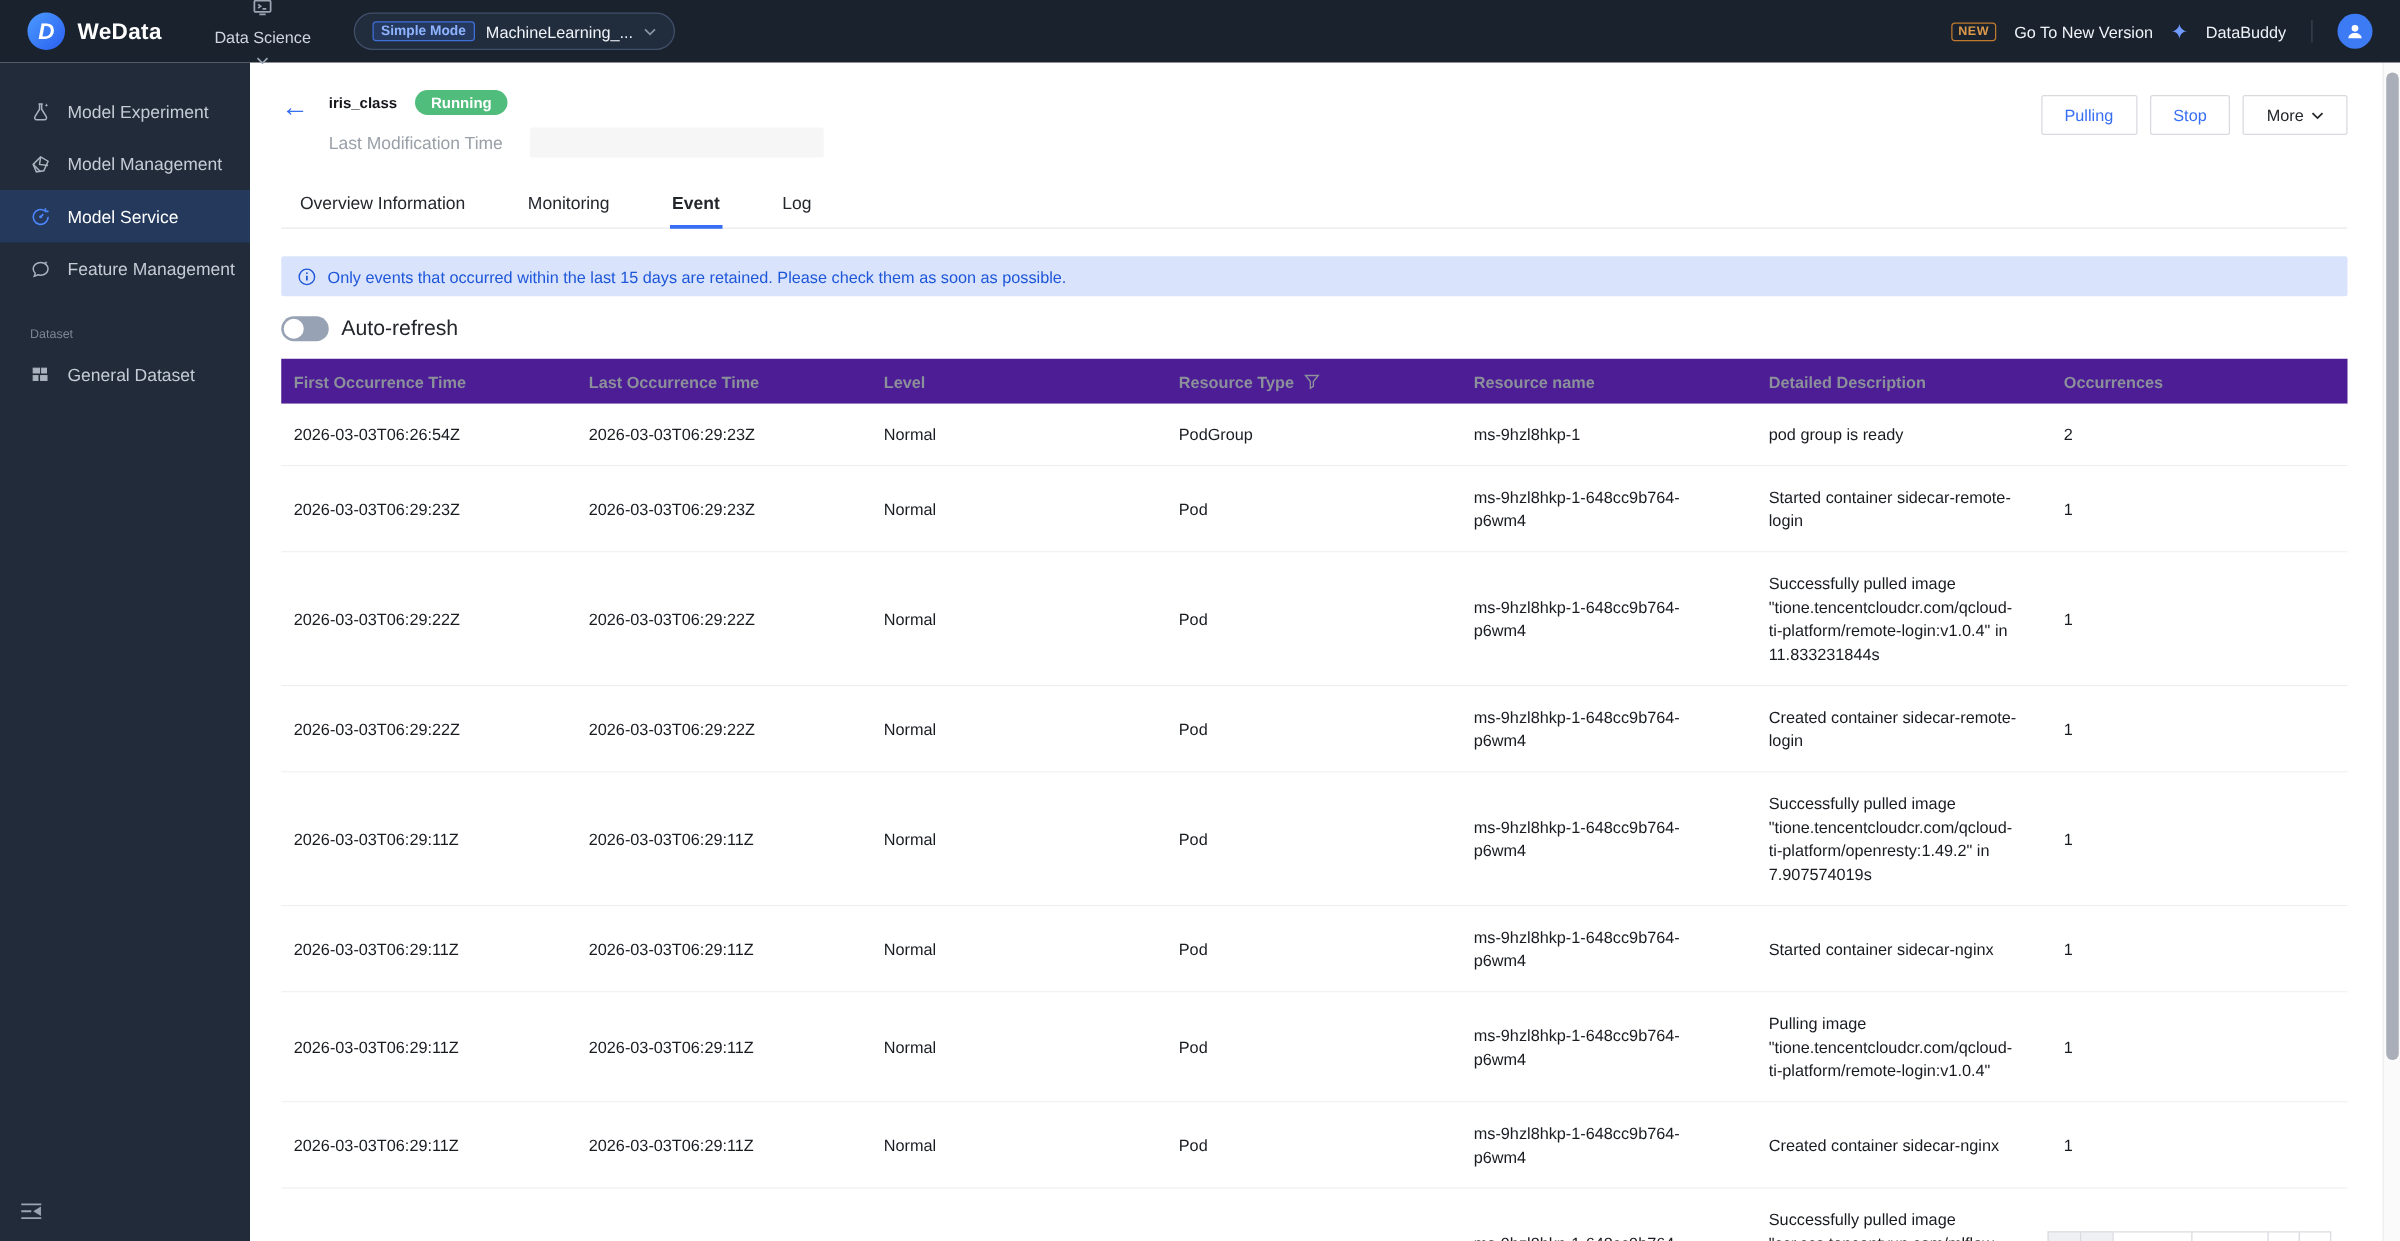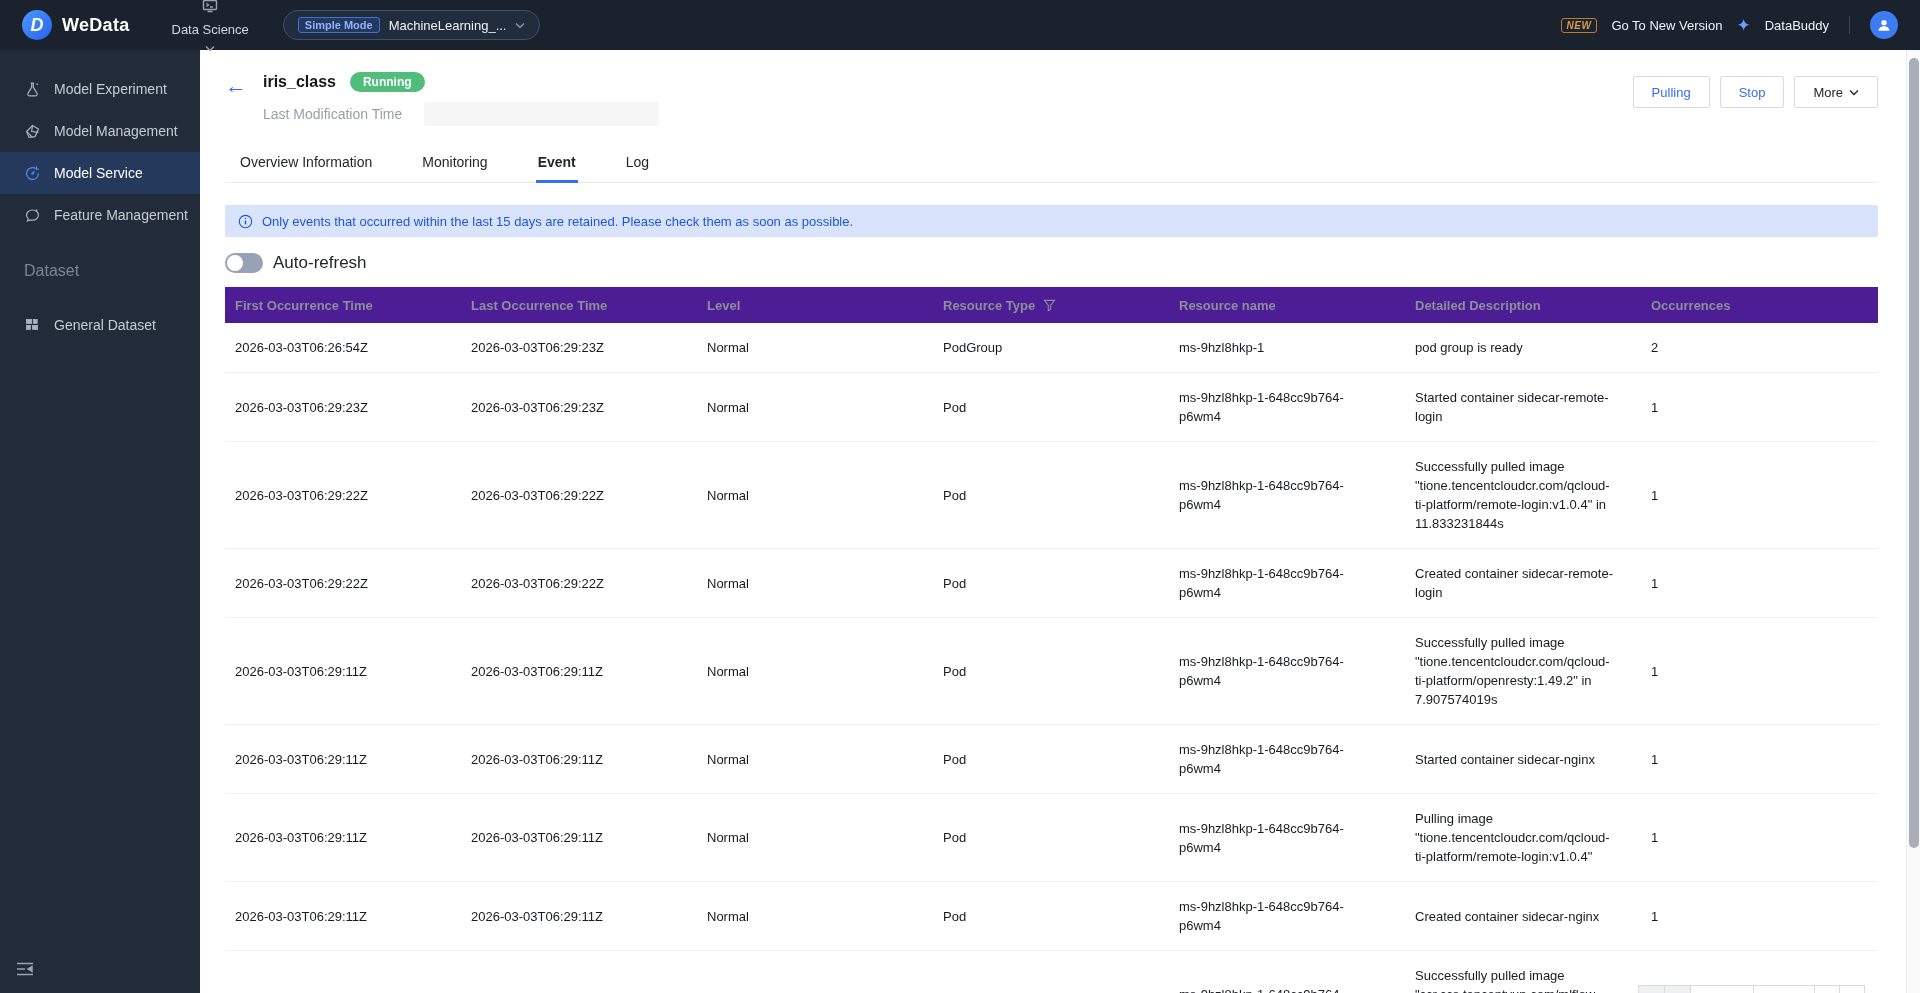--- a/index.html
+++ b/index.html
@@ -28,21 +28,21 @@
     margin-left:34px; height:30px; border:1px solid #41506a; border-radius:15px;
     background:#212c3d; display:flex; align-items:center; gap:9px; padding:12px 14px; cursor:pointer;text-align:center;
   }
   .mode-chip {
     font-size:11px; color:#8fb4ff; border:1px solid #3f6fd9; background:rgba(54,110,244,.18);
     border-radius:3px; padding:1px 6px; font-weight:600;
   }
   .project-name { color:#f0f3f8; font-size:13px; }
   .topbar-right { margin-left:auto; display:flex; align-items:center; gap:14px; }
   .new-badge {
-    border:1px solid #c07a2e; color:#dd9a4b; font-size:10px; font-weight:bold; font-style:italic;
+    border:1px solid #c07a2e; color:#dd9a4b; font-size:10px; font-weight:bold; 
     padding:1px 5px; border-radius:3px; letter-spacing:.5px;
   }
   .top-link { color:#f0f3f8; font-size:13px; cursor:pointer; }
   .sparkle { color:#6f9bff; font-size:17px; line-height:1; }
   .top-divider { width:1px; height:18px; background:#3a4452; margin:0 6px; }
   .avatar {
     width:28px; height:28px; border-radius:50%; background:#3d7bf5;
     display:flex; align-items:center; justify-content:center; cursor:pointer;
   }
   
@@ -50,29 +50,29 @@
     position:absolute; top:50px; left:0; width:200px; height:943px;
     background:#212b39; padding-top:18px;
   }
   .side-item {
     height:42px; display:flex; align-items:center; gap:13px; padding-left:24px;
     color:#c5ccd6; font-size:14px; cursor:pointer;
   }
   .side-item svg { stroke:#aab3bf; flex:0 0 auto; }
   .side-item.active { background:#24395c; color:#fff; }
   .side-item.active svg { stroke:#4d87ff; }
-  .side-section { margin:26px 0 24px 24px; font-size:16px; color:#7d8694; }
+  .side-section { margin:26px 0 6px 24px; font-size:10px; color:#7d8694; }
   .collapse-btn { position:absolute; left:16px; bottom:14px; cursor:pointer; }
   
   .main { position:absolute; top:50px; left:200px; width:1720px; height:943px; background:#fff; }
   .content { padding:0 42px 0 25px; }
   .page-head { display:flex; padding-top:22px; }
   .back-arrow { color:#366ef4; font-size:22px; line-height:24px; width:38px; cursor:pointer; padding-top:2px; }
   .title-row { display:flex; align-items:center; gap:14px; }
-  .page-title { font-size:16px; font-weight:bold; color:#14161a; }
+  .page-title { font-size:12px; font-weight:bold; color:#14161a; }
   .status-badge {
     background:#50bd7d; color:#fff; font-size:12px; font-weight:bold;
     border-radius:11px; padding:3px 13px; line-height:1.2;
   }
   .subtitle-row { margin-top:10px; display:flex; align-items:center; gap:22px; }
   .muted-label { color:#9aa0a8; font-size:14px; }
   .redacted { width:235px; height:24px; background:#f6f6f7; border-radius:2px; }
   .head-buttons { margin-left:auto; display:flex; gap:10px; padding-top:4px; }
   .btn {
     height:32px; padding:0 18px; background:#fff; border:1px solid #d8dade;

